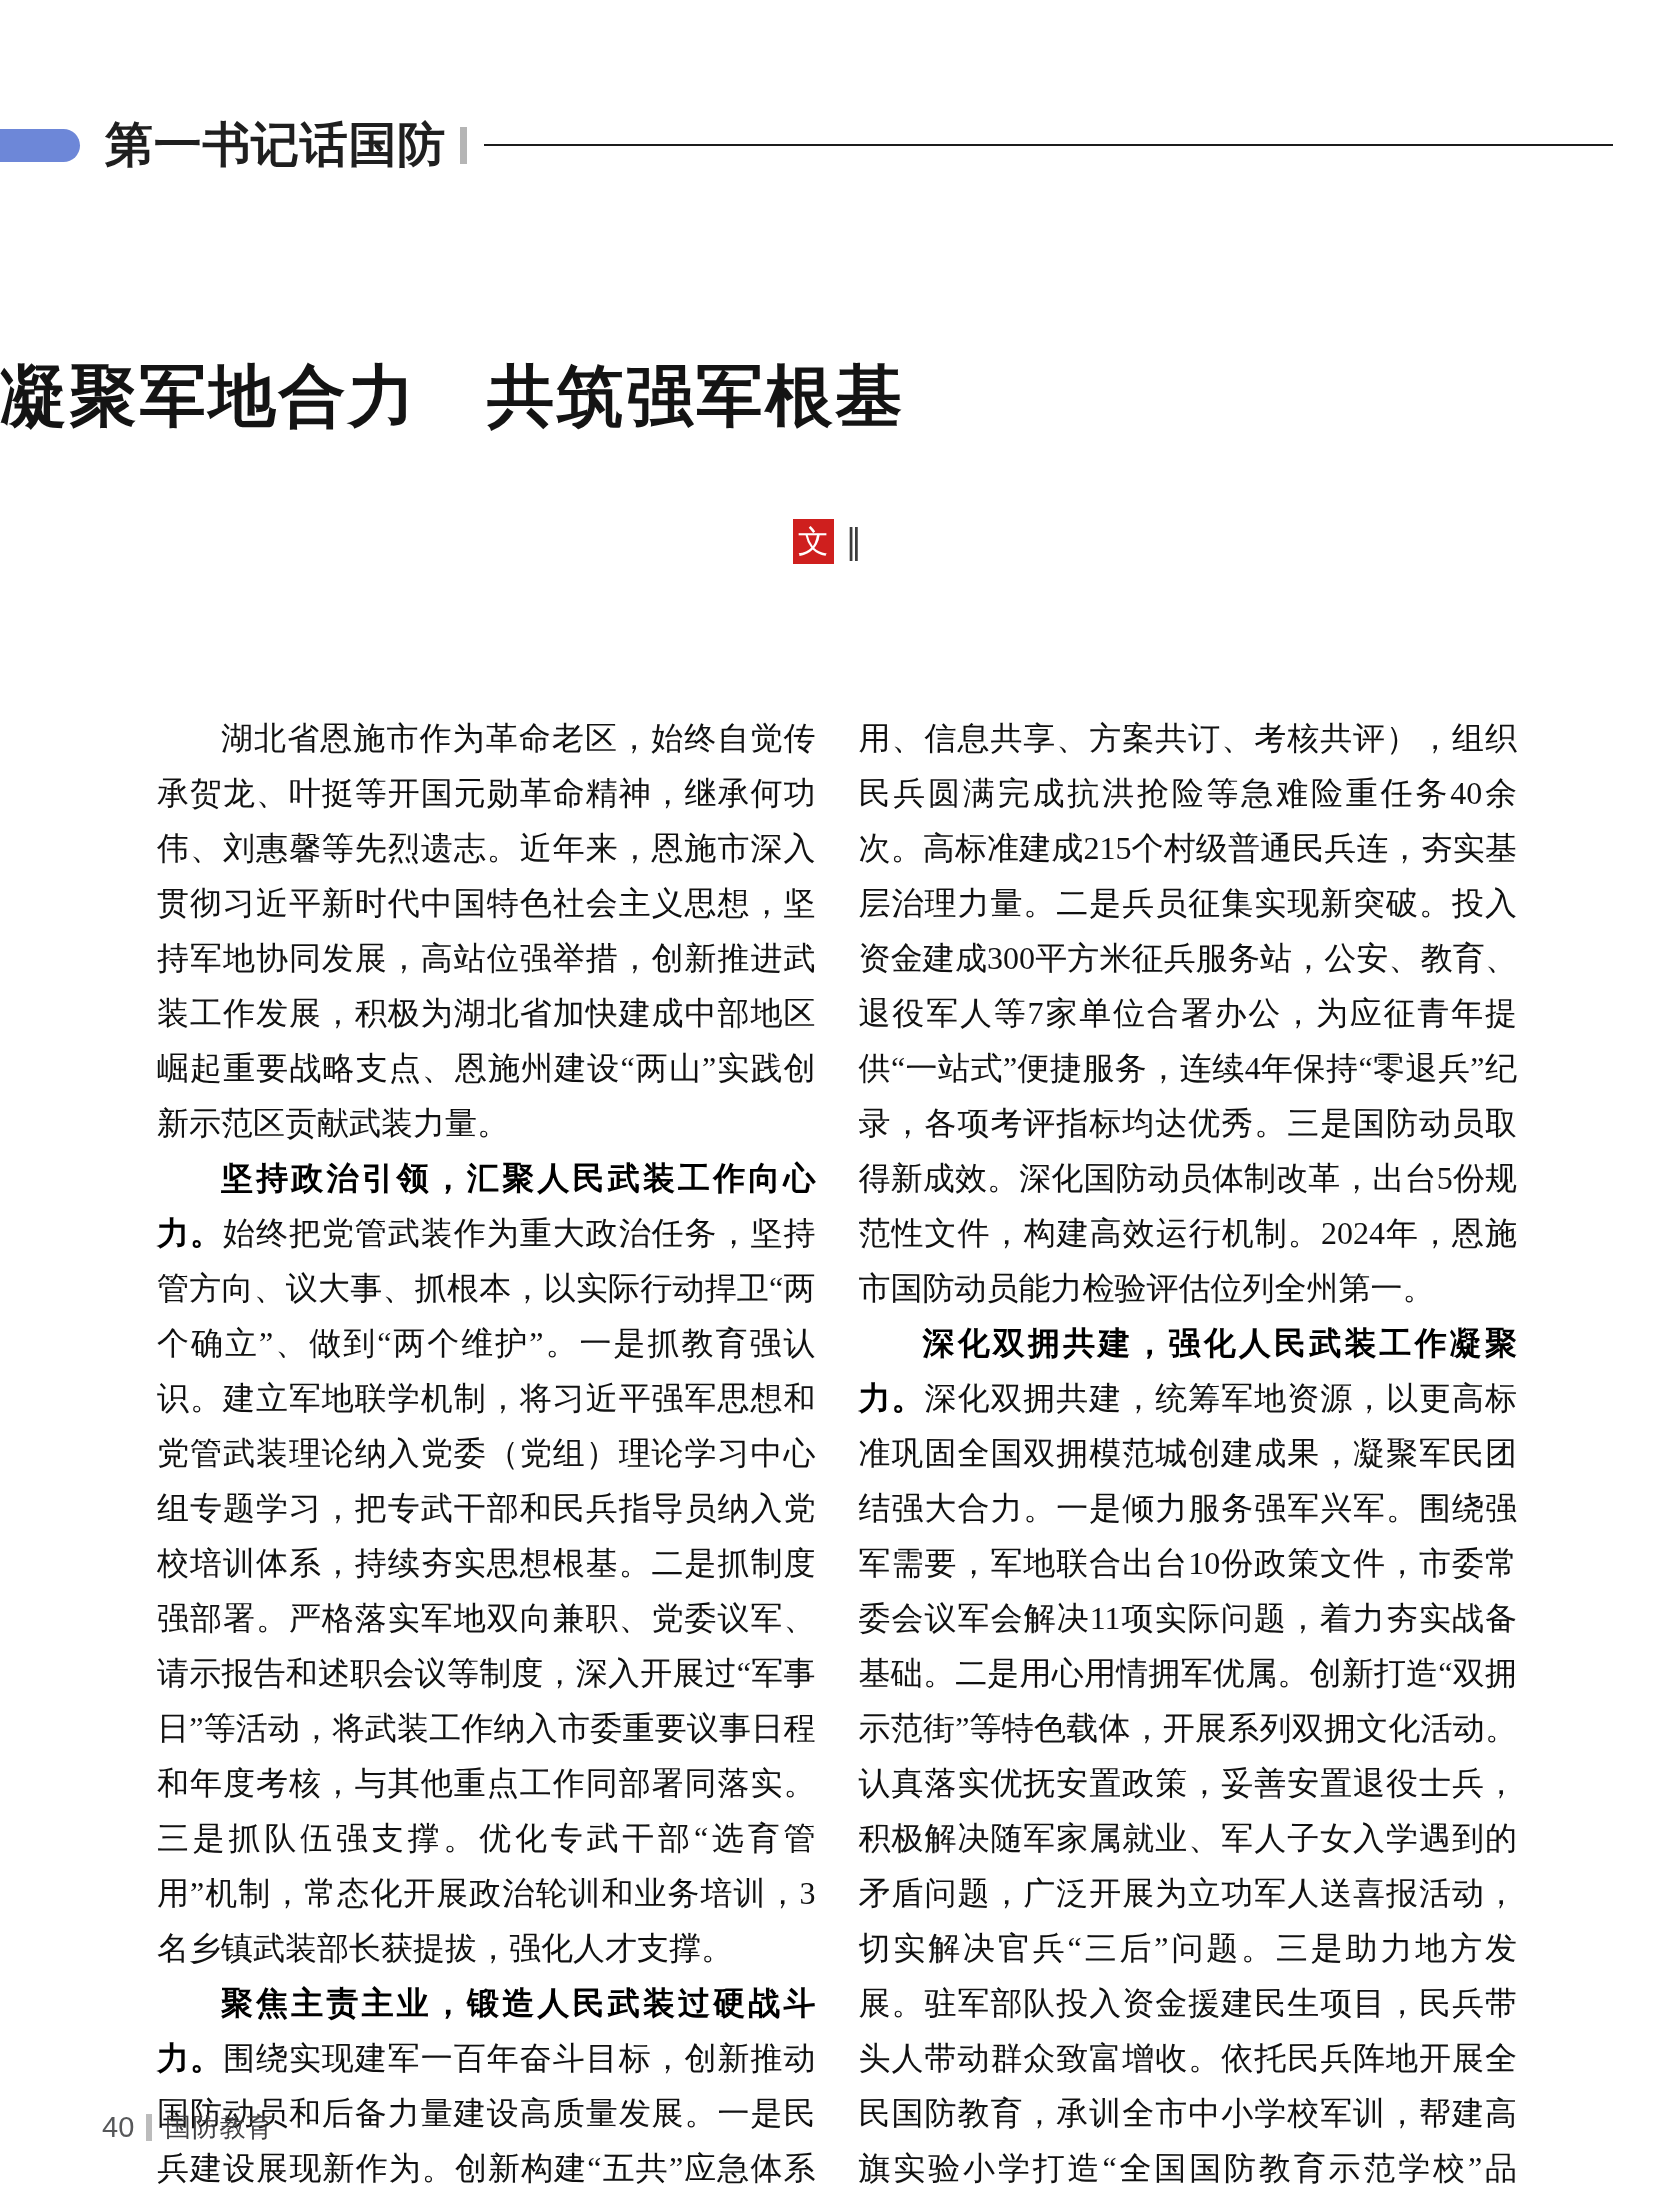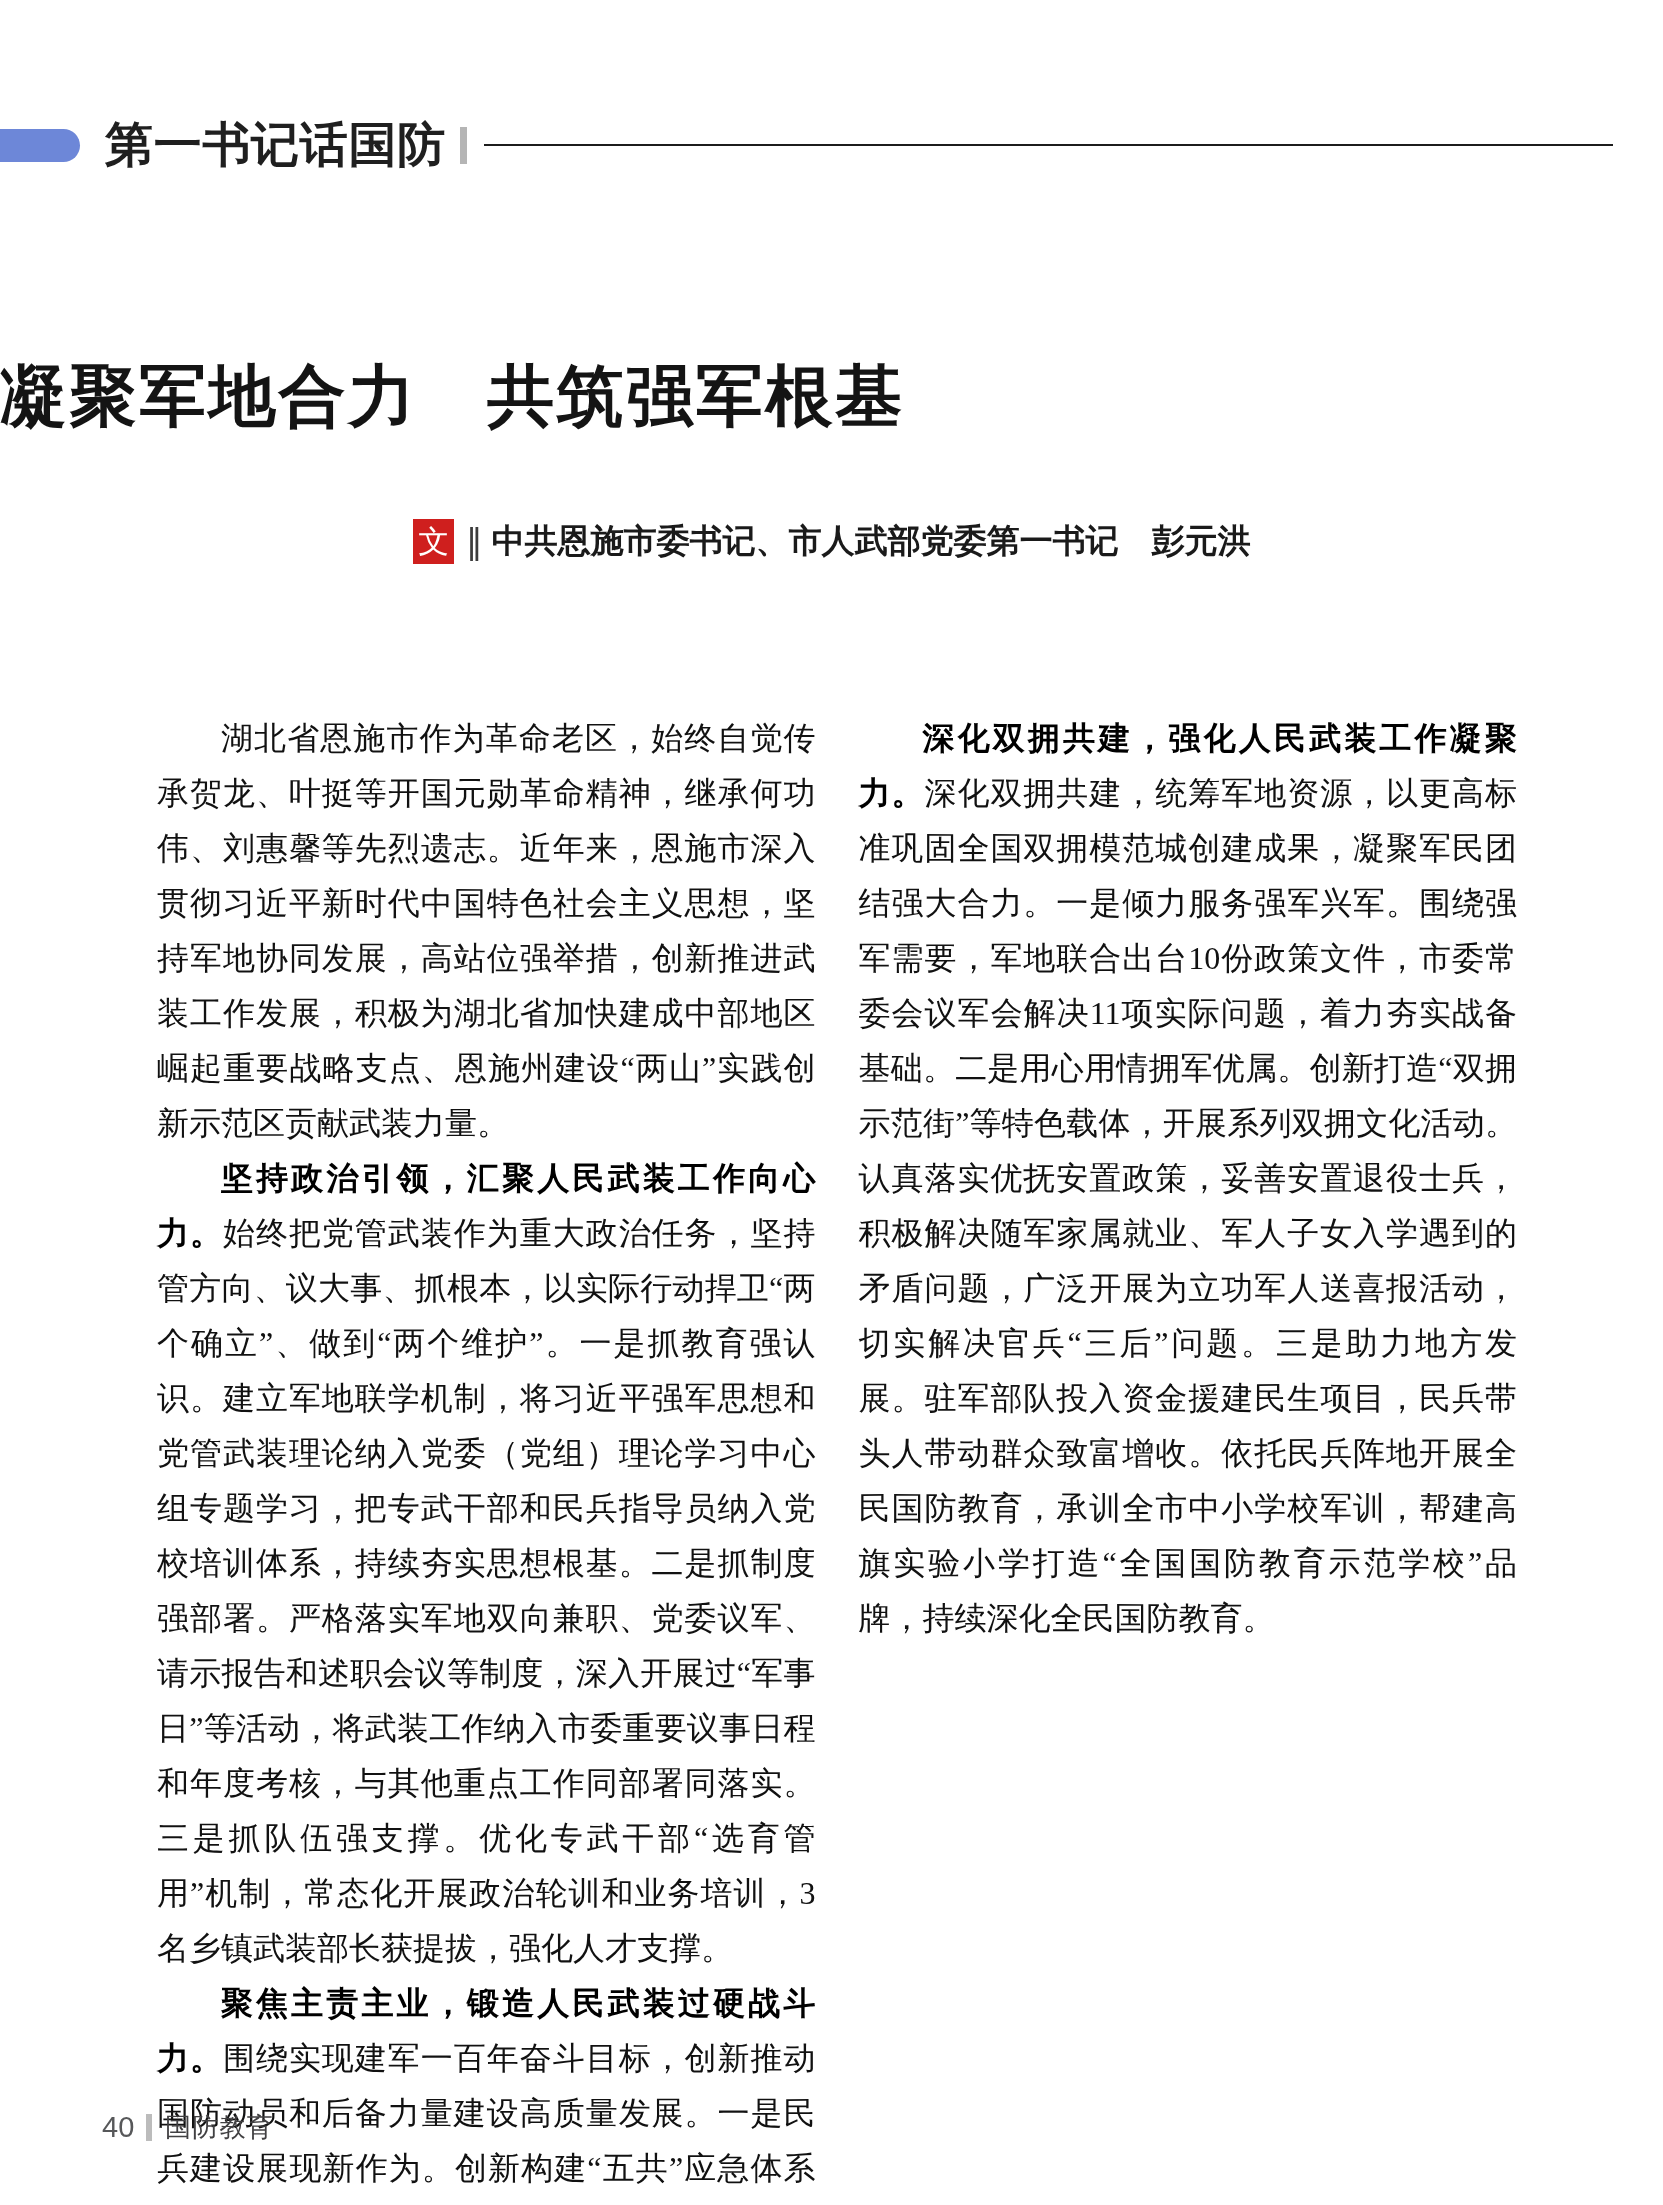--- a/index.html
+++ b/index.html
@@ -58,30 +58,30 @@
   <span class="section-label">第一书记话国防</span>
   <span class="tick"></span>
   <span class="rule"></span>
 </header>
 
 <h1 class="title">凝聚军地合力　共筑强军根基</h1>
 
 <div class="byline">
   <span class="mark">文</span>
   <span class="sep">‖</span>
-  <span class="byline-text">中共恩施市委书记、市人武部党委第一书记　彭元洪</span>
 </div>
 
 <main class="article">
   <div class="col">
       <p class="para indent">湖北省恩施市作为革命老区，始终自觉传承贺龙、叶挺等开国元勋革命精神，继承何功伟、刘惠馨等先烈遗志。近年来，恩施市深入贯彻习近平新时代中国特色社会主义思想，坚持军地协同发展，高站位强举措，创新推进武装工作发展，积极为湖北省加快建成中部地区崛起重要战略支点、恩施州建设“两山”实践创新示范区贡献武装力量。</p>
       <p class="para indent"><span class="lead">坚持政治引领，汇聚人民武装工作向心力。</span>始终把党管武装作为重大政治任务，坚持管方向、议大事、抓根本，以实际行动捍卫“两个确立”、做到“两个维护”。一是抓教育强认识。建立军地联学机制，将习近平强军思想和党管武装理论纳入党委（党组）理论学习中心组专题学习，把专武干部和民兵指导员纳入党校培训体系，持续夯实思想根基。二是抓制度强部署。严格落实军地双向兼职、党委议军、请示报告和述职会议等制度，深入开展过“军事日”等活动，将武装工作纳入市委重要议事日程和年度考核，与其他重点工作同部署同落实。三是抓队伍强支撑。优化专武干部“选育管用”机制，常态化开展政治轮训和业务培训，3名乡镇武装部长获提拔，强化人才支撑。</p>
       <p class="para indent"><span class="lead">聚焦主责主业，锻造人民武装过硬战斗力。</span>围绕实现建军一百年奋斗目标，创新推动国防动员和后备力量建设高质量发展。一是民兵建设展现新作为。创新构建“五共”应急体系（队伍共建、装备共</p>
     </div>
   <div class="col">
+      <p class="para">用、信息共享、方案共订、考核共评），组织民兵圆满完成抗洪抢险等急难险重任务40余次。高标准建成215个村级普通民兵连，夯实基层治理力量。二是兵员征集实现新突破。投入资金建成300平方米征兵服务站，公安、教育、退役军人等7家单位合署办公，为应征青年提供“一站式”便捷服务，连续4年保持“零退兵”纪录，各项考评指标均达优秀。三是国防动员取得新成效。深化国防动员体制改革，出台5份规范性文件，构建高效运行机制。2024年，恩施市国防动员能力检验评估位列全州第一。</p>
       <p class="para indent"><span class="lead">深化双拥共建，强化人民武装工作凝聚力。</span>深化双拥共建，统筹军地资源，以更高标准巩固全国双拥模范城创建成果，凝聚军民团结强大合力。一是倾力服务强军兴军。围绕强军需要，军地联合出台10份政策文件，市委常委会议军会解决11项实际问题，着力夯实战备基础。二是用心用情拥军优属。创新打造“双拥示范街”等特色载体，开展系列双拥文化活动。认真落实优抚安置政策，妥善安置退役士兵，积极解决随军家属就业、军人子女入学遇到的矛盾问题，广泛开展为立功军人送喜报活动，切实解决官兵“三后”问题。三是助力地方发展。驻军部队投入资金援建民生项目，民兵带头人带动群众致富增收。依托民兵阵地开展全民国防教育，承训全市中小学校军训，帮建高旗实验小学打造“全国国防教育示范学校”品牌，持续深化全民国防教育。</p>
     </div>
 </main>
 
 <footer class="pagefooter">
   <span class="page-number">40</span>
   <span class="fbar"></span>
   <span class="magazine-name">国防教育</span>
 </footer>
 

